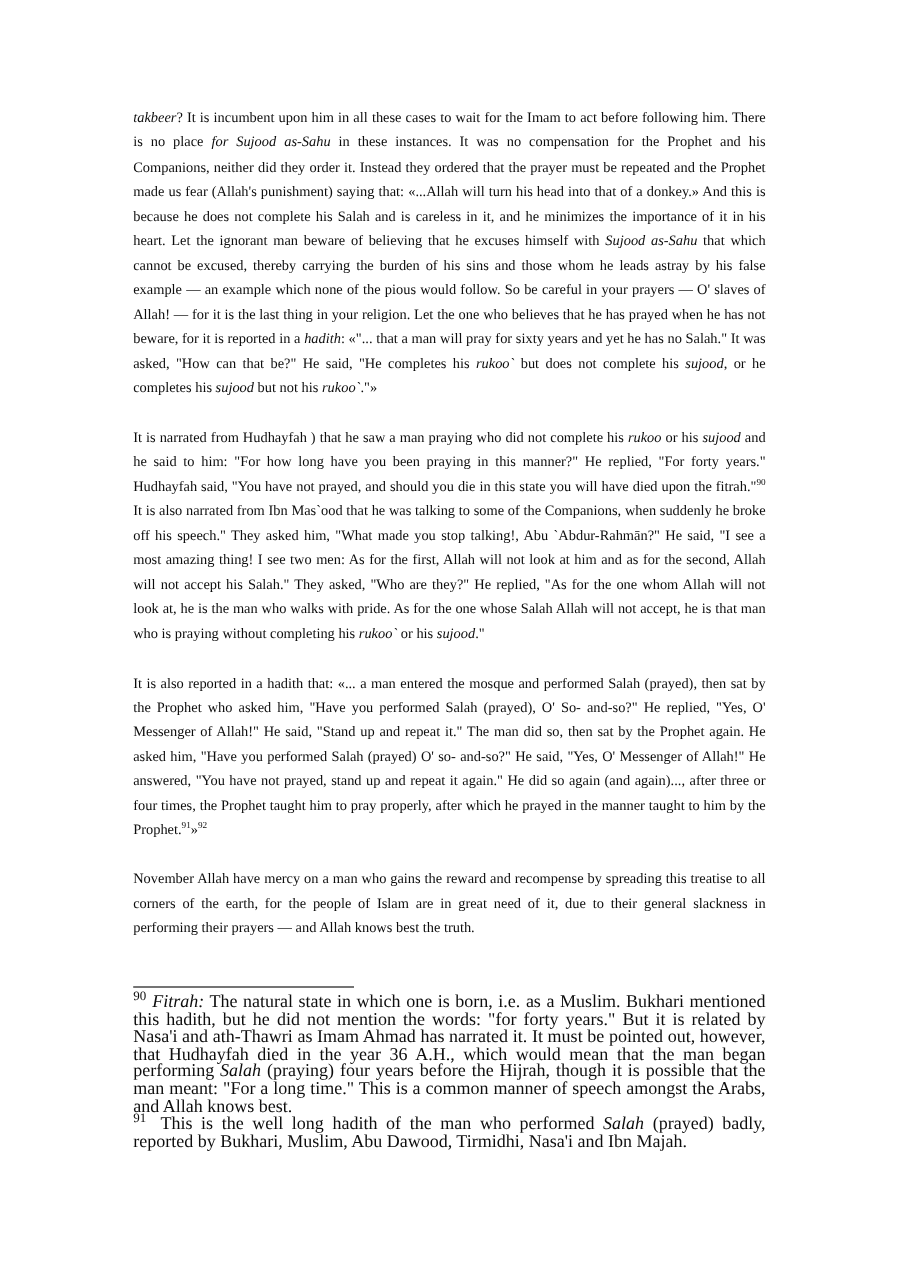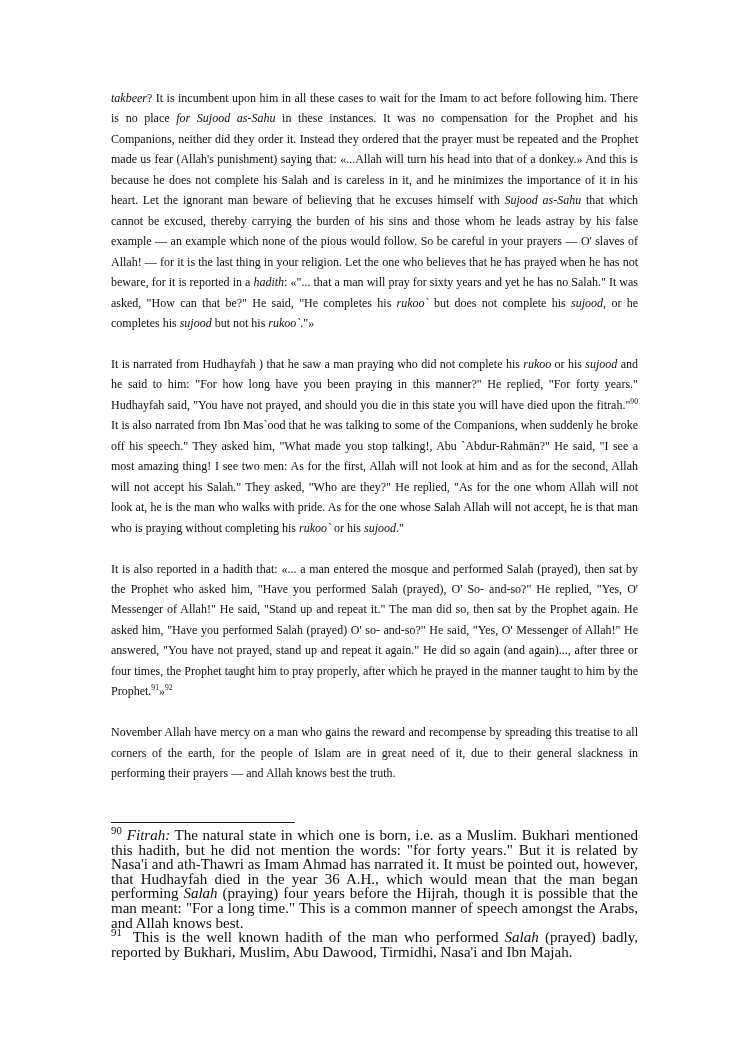--- a/index.html
+++ b/index.html
@@ -83,16 +83,16 @@
   <div class="text-column">
     <p class="body-par"><i>takbeer</i><span>? It is incumbent upon him in all these cases to wait for the Imam to act before following him. There is no place </span><i>for Sujood as-Sahu</i><span> in these instances. It was no compensation for the Prophet and his Companions, neither did they order it. Instead they ordered that the prayer must be repeated and the Prophet made us fear (Allah's punishment) saying that: «...Allah will turn his head into that of a donkey.» And this is because he does not complete his Salah and is careless in it, and he minimizes the importance of it in his heart. Let the ignorant man beware of believing that he excuses himself with </span><i>Sujood as-Sahu</i><span> that which cannot be excused, thereby carrying the burden of his sins and those whom he leads astray by his false example — an example which none of the pious would follow. So be careful in your prayers — O' slaves of Allah! — for it is the last thing in your religion. Let the one who believes that he has prayed when he has not beware, for it is reported in a </span><i>hadith</i><span>: «"... that a man will pray for sixty years and yet he has no Salah." It was asked, "How can that be?" He said, "He completes his </span><i>rukoo`</i><span> but does not complete his </span><i>sujood</i><span>, or he completes his </span><i>sujood</i><span> but not his </span><i>rukoo`</i><span>."»</span></p>
     <p class="body-par"><span>It is narrated from Hudhayfah ) that he saw a man praying who did not complete his </span><i>rukoo</i><span> or his </span><i>sujood</i><span> and he said to him: "For how long have you been praying in this manner?" He replied, "For forty years." Hudhayfah said, "You have not prayed, and should you die in this state you will have died upon the fitrah."</span><sup>90</sup><span> It is also narrated from Ibn Mas`ood that he was talking to some of the Companions, when suddenly he broke off his speech." They asked him, "What made you stop talking!, Abu `Abdur-Rahmān?" He said, "I see a most amazing thing! I see two men: As for the first, Allah will not look at him and as for the second, Allah will not accept his Salah." They asked, "Who are they?" He replied, "As for the one whom Allah will not look at, he is the man who walks with pride. As for the one whose Salah Allah will not accept, he is that man who is praying without completing his </span><i>rukoo`</i><span> or his </span><i>sujood</i><span>."</span></p>
     <p class="body-par"><span>It is also reported in a hadith that: «... a man entered the mosque and performed Salah (prayed), then sat by the Prophet who asked him, "Have you performed Salah (prayed), O' So- and-so?" He replied, "Yes, O' Messenger of Allah!" He said, "Stand up and repeat it." The man did so, then sat by the Prophet again. He asked him, "Have you performed Salah (prayed) O' so- and-so?" He said, "Yes, O' Messenger of Allah!" He answered, "You have not prayed, stand up and repeat it again." He did so again (and again)..., after three or four times, the Prophet taught him to pray properly, after which he prayed in the manner taught to him by the Prophet.</span><sup>91</sup><span>»</span><sup>92</sup></p>
     <p class="body-par"><span>November Allah have mercy on a man who gains the reward and recompense by spreading this treatise to all corners of the earth, for the people of Islam are in great need of it, due to their general slackness in performing their prayers — and Allah knows best the truth.</span></p>
   </div>
 
   <div class="footnote-area">
     <div class="footnote-rule"></div>
     <p class="footnote"><sup>90</sup><span class="fn-indent"></span><i>Fitrah:</i><span> The natural state in which one is born, i.e. as a Muslim. Bukhari mentioned this hadith, but he did not mention the words: "for forty years." But it is related by Nasa'i and ath-Thawri as Imam Ahmad has narrated it. It must be pointed out, however, that Hudhayfah died in the year 36 A.H., which would mean that the man began performing </span><i>Salah</i><span> (praying) four years before the Hijrah, though it is possible that the man meant: "For a long time." This is a common manner of speech amongst the Arabs, and Allah knows best.</span></p>
-    <p class="footnote"><sup>91</sup><span class="fn-indent"></span><span> This is the well known hadith of the man who performed </span><i>Salah</i><span> (prayed) badly, reported by Bukhari, Muslim, Abu Dawood, Tirmidhi, Nasa'i and Ibn Majah.</span></p>
+    <p class="footnote"><sup>91</sup><span class="fn-indent"></span><span> This is the well long hadith of the man who performed </span><i>Salah</i><span> (prayed) badly, reported by Bukhari, Muslim, Abu Dawood, Tirmidhi, Nasa'i and Ibn Majah.</span></p>
   </div>
 
 </div>
 
 </body></html>

